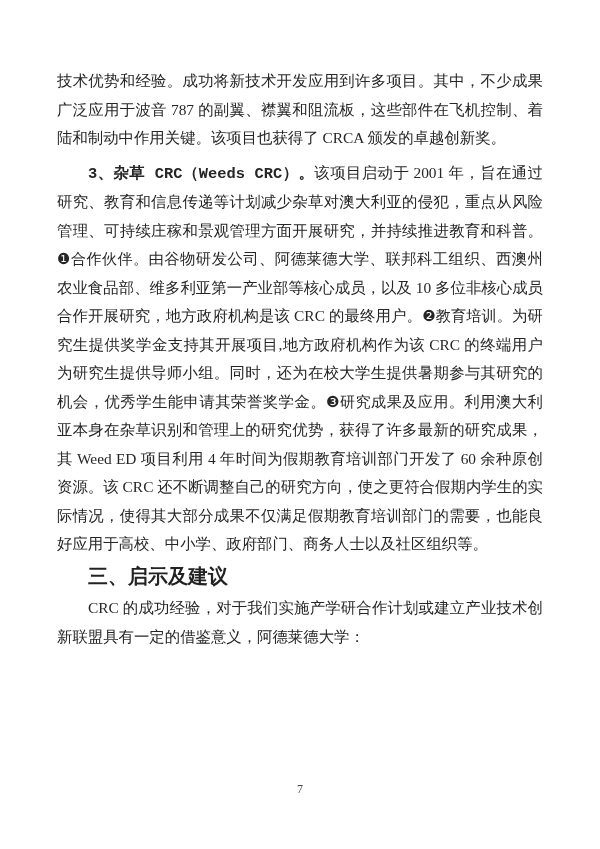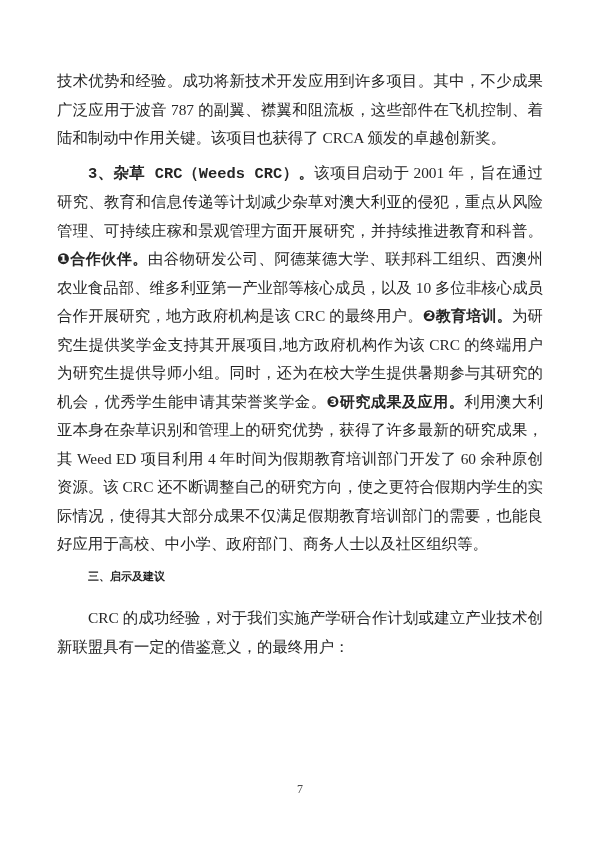--- a/index.html
+++ b/index.html
@@ -28,27 +28,27 @@
     text-indent: 31px;
   }
   p.para-weeds {
     margin-top: 6px;
   }
   .run-bold-serif {
     font-weight: 700;
     font-family: Liberation Mono, monospace;
   }
   .run-bold-hei {
-    font-weight: 700;
+    font-weight: 400;
     font-family: "Liberation Sans", "DejaVu Sans", sans-serif;
     font-size: 15.1px;
   }
   h3.section-heading {
-    margin: 3px 0 14px 0;
-    font-size: 11px;
+    margin: 3px 0 4px 0;
+    font-size: 20px;
     line-height: 28.5px;
     font-weight: 700;
     font-family: "Liberation Sans", "DejaVu Sans", sans-serif;
     text-indent: 31px;
     color: #222222;
   }
   .pagenum {
     position: absolute;
     left: 0;
     right: 0;
@@ -63,18 +63,18 @@
 <body>
 
 <div class="page">
 
   <p class="body"><span>技术优势和经验。成功将新技术开发应用到许多项目。其中，不少成果广泛应用于波音 787 的副翼、襟翼和阻流板，这些部件在飞机控制、着陆和制动中作用关键。该项目也获得了 CRCA 颁发的卓越创新奖。</span></p>
 
   <p class="body indent para-weeds"><span class="run-bold-serif">3、杂草 CRC（Weeds CRC）。</span><span>该项目启动于 2001 年，旨在通过研究、教育和信息传递等计划减少杂草对澳大利亚的侵犯，重点从风险管理、可持续庄稼和景观管理方面开展研究，并持续推进教育和科普。</span><span class="run-bold-hei">❶合作伙伴。</span><span>由谷物研发公司、阿德莱德大学、联邦科工组织、西澳州农业食品部、维多利亚第一产业部等核心成员，以及 10 多位非核心成员合作开展研究，地方政府机构是该 CRC 的最终用户。</span><span class="run-bold-hei">❷教育培训。</span><span>为研究生提供奖学金支持其开展项目,地方政府机构作为该 CRC 的终端用户为研究生提供导师小组。同时，还为在校大学生提供暑期参与其研究的机会，优秀学生能申请其荣誉奖学金。</span><span class="run-bold-hei">❸研究成果及应用。</span><span>利用澳大利亚本身在杂草识别和管理上的研究优势，获得了许多最新的研究成果，其 Weed ED 项目利用 4 年时间为假期教育培训部门开发了 60 余种原创资源。该 CRC 还不断调整自己的研究方向，使之更符合假期内学生的实际情况，使得其大部分成果不仅满足假期教育培训部门的需要，也能良好应用于高校、中小学、政府部门、商务人士以及社区组织等。</span></p>
 
   <h3 class="section-heading">三、启示及建议</h3>
 
-  <p class="body indent"><span>CRC 的成功经验，对于我们实施产学研合作计划或建立产业技术创新联盟具有一定的借鉴意义，的最终用户：</span></p>
+  <p class="body indent"><span>CRC 的成功经验，对于我们实施产学研合作计划或建立产业技术创新联盟具有一定的借鉴意义，阿德莱德大学：</span></p>
 
 
   <div class="pagenum">7</div>
 
 </div>
 
 </body></html>

